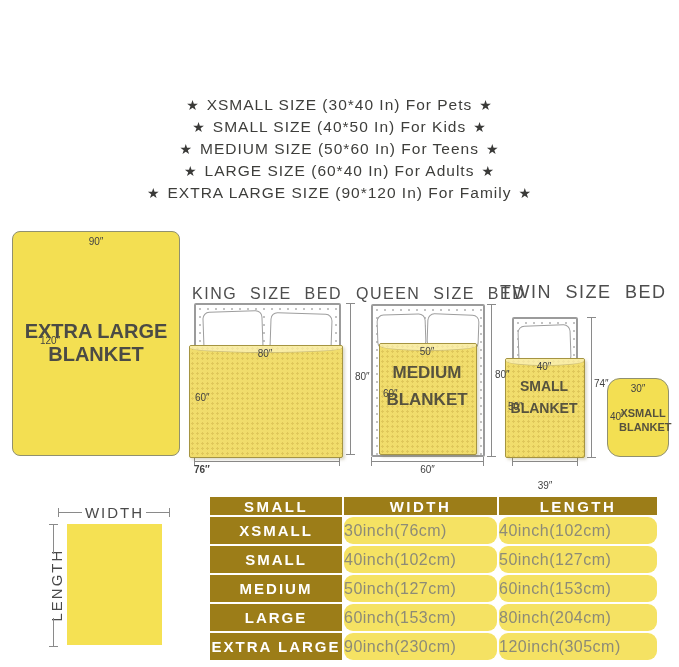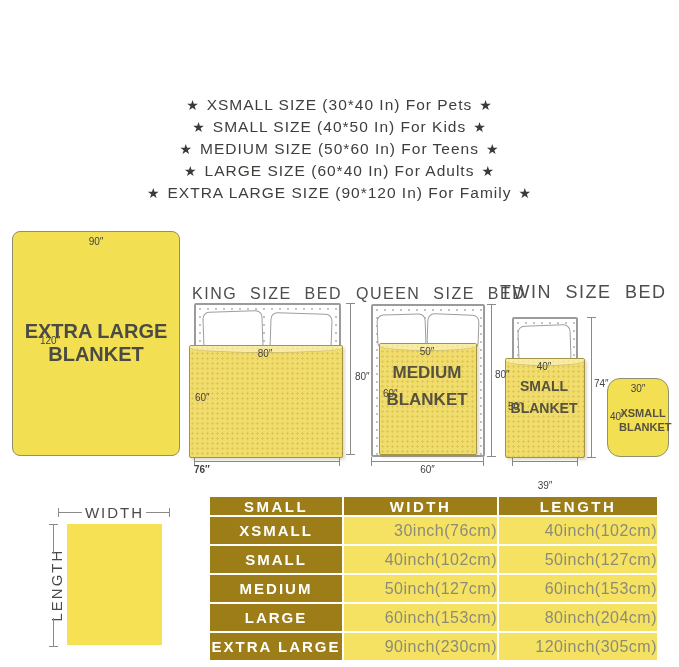--- a/index.html
+++ b/index.html
@@ -46,21 +46,21 @@
   .legend-length{position:absolute;left:20px;top:579px;width:70px;height:15px;text-align:center;
                  font-size:15px;color:#4a4a4a;letter-spacing:2px;transform:rotate(-90deg);}
   .legend-rect{position:absolute;left:67px;top:524px;width:95px;height:121px;background:#F5E153;}
 
   
   .size-table{position:absolute;left:208px;top:495px;border-collapse:separate;border-spacing:2px;}
   .size-table th{background:#9C7D18;color:#fff;font-size:15px;font-weight:bold;letter-spacing:2.5px;
                  height:18px;padding:0;text-align:center;}
   .size-table td.rowlabel{background:#9C7D18;color:#fff;font-size:15px;font-weight:bold;
                           letter-spacing:2px;text-align:center;}
-  .size-table td.val{background:#F5E263;color:#8D8B77;font-size:16px;letter-spacing:.5px;text-align:right;}
+  .size-table td.val{background:#F5E263;color:#8D8B77;font-size:16px;letter-spacing:.5px;text-align:left;border-radius:9px;}
   .size-table td{height:27px;padding:0;}
   .col-size{width:132px;} .col-width{width:153px;} .col-length{width:158px;}
 </style>
 </head>
 <body>
 
 <div class="canvas">
 
 
   <div class="size-list">

